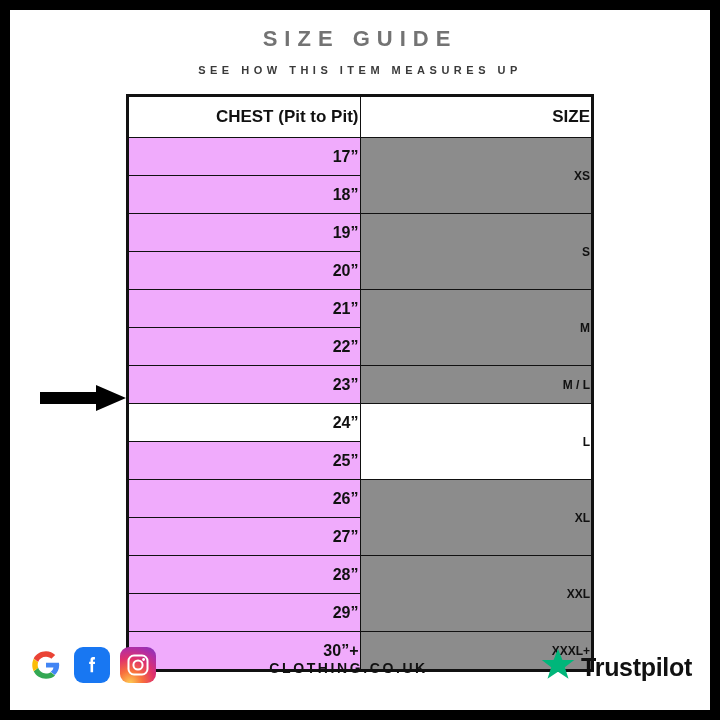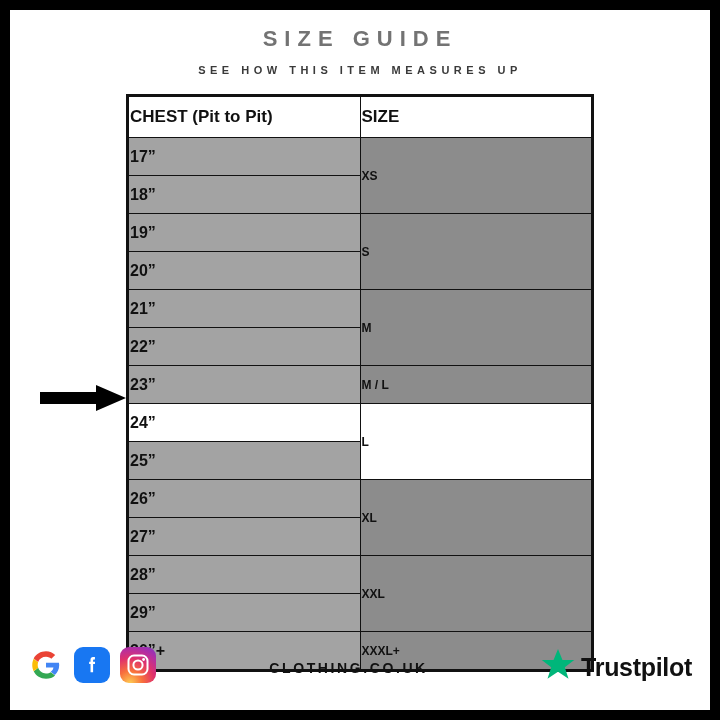--- a/index.html
+++ b/index.html
@@ -54,36 +54,36 @@
     width: 468px;
   }
   table.size-table {
     border-collapse: collapse;
     width: 468px;
     table-layout: fixed;
     border: 3px solid #111111;
   }
   table.size-table td {
     border: 1px solid #111111;
-    text-align: left;
+    text-align: right;
     vertical-align: middle;
     font-weight: bold;
     color: #111111;
   }
   .head-row td {
     background: #ffffff;
     height: 38px;
     font-size: 17px;
     border-bottom: 3px solid #111111;
   }
   .chest-cell {
     width: 195px;
     height: 35px;
     font-size: 16px;
-    background: #a3a3a3;
+    background: #f0abfc;
   }
   .chest-cell.highlight {
     background: #ffffff;
   }
   .size-cell {
     background: #8c8c8c;
     font-size: 12px;
   }
   .size-cell.highlight {
     background: #ffffff;

